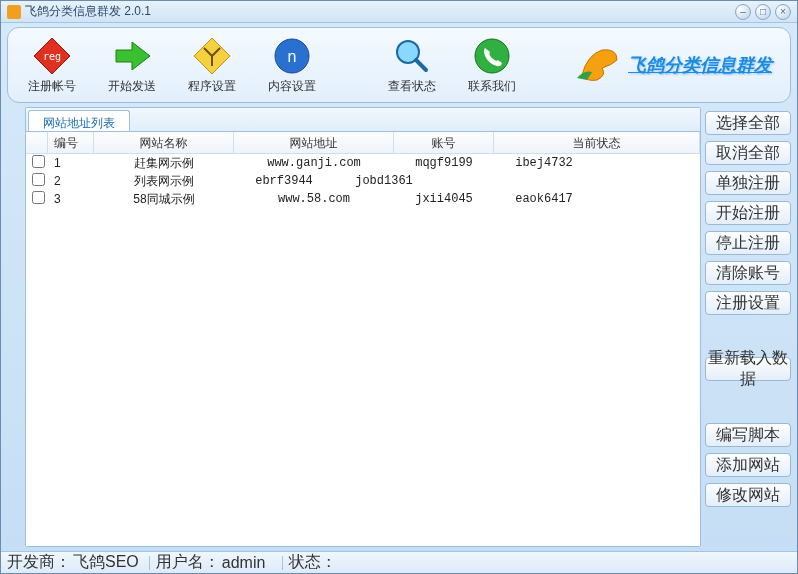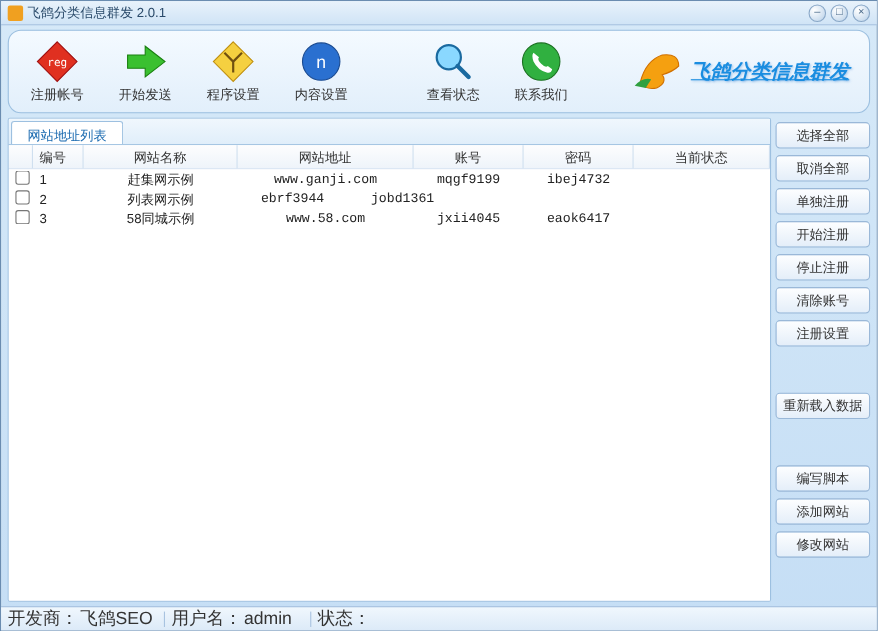--- a/index.html
+++ b/index.html
@@ -14,21 +14,21 @@
 .win-btn { width: 16px; height: 16px; border-radius: 50%; background: radial-gradient(circle at 30% 30%, #fff, #b8d0e8); border: 1px solid #8aa8c8; display: flex; align-items: center; justify-content: center; font-size: 10px; cursor: pointer; color: #4a6a8a; }
 
 .toolbar { height: 76px; background: linear-gradient(to bottom, #f4faff, #e2effb); border: 1px solid #9dc0e0; margin: 4px 6px 2px 6px; border-radius: 12px; display: flex; align-items: center; padding: 4px 8px; text-align: center; }
 .tool-btn { width: 72px; height: 66px; display: flex; flex-direction: column; align-items: center; justify-content: center; gap: 2px; cursor: pointer; border-radius: 4px; margin-right: 8px; }
 .tool-icon { width: 40px; height: 40px; display: flex; align-items: center; justify-content: center; }
 .tool-label { font-size: 12px; color: #333; }
 .spacer { width: 40px; }
 .brand { flex: 1; display: flex; align-items: center; justify-content: flex-end; padding-right: 10px; gap: 6px; }
 .brand-text { font-size: 18px; font-weight: bold; color: #1a8de0; font-style: italic; text-shadow: 1px 1px 2px rgba(0,100,200,0.3); text-decoration: underline; }
 
-.content { flex: 1; margin: 2px 6px 4px 6px; display: flex; gap: 4px; }
+.content { flex: 1; margin: 2px 6px 4px 24px; display: flex; gap: 4px; }
 .main-panel { flex: 1; background: #fff; border: 1px solid #9dc0e0; border-radius: 2px; display: flex; flex-direction: column; }
 .tabs { height: 24px; background: linear-gradient(to bottom, #f0f7fd, #e0eefa); display: flex; border-bottom: 1px solid #9dc0e0; }
 .tab { padding: 4px 14px; background: #fff; border: 1px solid #9dc0e0; border-bottom: none; margin-left: 2px; margin-top: 2px; color: #1a6ab0; font-size: 12px; border-radius: 3px 3px 0 0; }
 
 .table-head { height: 22px; background: linear-gradient(to bottom, #fdfdfe, #eef4fa); display: flex; border-bottom: 1px solid #cfdfef; }
 .th { border-right: 1px solid #cfdfef; padding: 3px 6px; color: #333; text-align: left; }
 .col-chk { width: 22px; }
 .col-num { width: 46px; }
 .col-name { width: 140px; text-align: center; }
 .col-url { width: 160px; text-align: center; }
@@ -36,21 +36,21 @@
 .col-pwd { width: 100px; text-align: center; }
 .col-stat { flex: 1; text-align: center; }
 
 .table-body { flex: 1; overflow: auto; background: #fff; }
 .tr { height: 18px; display: flex; align-items: center; font-size: 12px; color: #222; }
 .td { padding: 1px 6px; }
 .td input[type=checkbox] { margin: 0; }
 .mono { font-family: "Courier New", monospace; font-size: 12px; }
 
 .side-panel { width: 86px; display: flex; flex-direction: column; gap: 6px; padding: 4px 0; }
-.side-btn { height: 24px; background: linear-gradient(to bottom, #fdfeff, #e4eef9); border: 1px solid #9ab8d8; border-radius: 4px; font-size: 12px; color: #333; cursor: pointer; display: flex; align-items: center; justify-content: center; }
+.side-btn { height: 24px; background: linear-gradient(to bottom, #fdfeff, #e4eef9); border: 1px solid #9ab8d8; border-radius: 4px; font-size: 16px; color: #333; cursor: pointer; display: flex; align-items: center; justify-content: center; }
 .side-gap { height: 30px; }
 
 .statusbar { height: 22px; background: linear-gradient(to bottom, #f0f7fd, #dceaf8); border-top: 1px solid #a8c3e0; display: flex; align-items: center; padding: 0 6px; font-size: 16px; color: #333; }
 .status-seg { margin-right: 4px; display: flex; align-items: center; }
 .status-seg .lbl { color: #333; }
 .status-seg .val { color: #333; margin-left: 2px; min-width: 50px; }
 .status-div { width: 1px; height: 14px; background: #a8c3e0; margin: 0 6px; }
 
 svg { display: block; }
 </style>
@@ -137,21 +137,20 @@
     <div class="main-panel">
       <div class="tabs">
         <div class="tab">网站地址列表</div>
       </div>
       <div class="table-head">
         <div class="th col-chk"></div>
         <div class="th col-num">编号</div>
         <div class="th col-name">网站名称</div>
         <div class="th col-url">网站地址</div>
         <div class="th col-acc">账号</div>
-        <div class="th col-pwd">密码</div>
         <div class="th col-stat">当前状态</div>
       </div>
       <div class="table-body" id="tbody">
           <div class="tr">
             <div class="td col-chk"><input type="checkbox" style=""></div>
             <div class="td col-num">1</div>
             <div class="td col-name">赶集网示例</div>
             <div class="td col-url mono">www.ganji.com</div>
             <div class="td col-acc mono">mqgf9199</div>
             <div class="td col-pwd mono">ibej4732</div>

